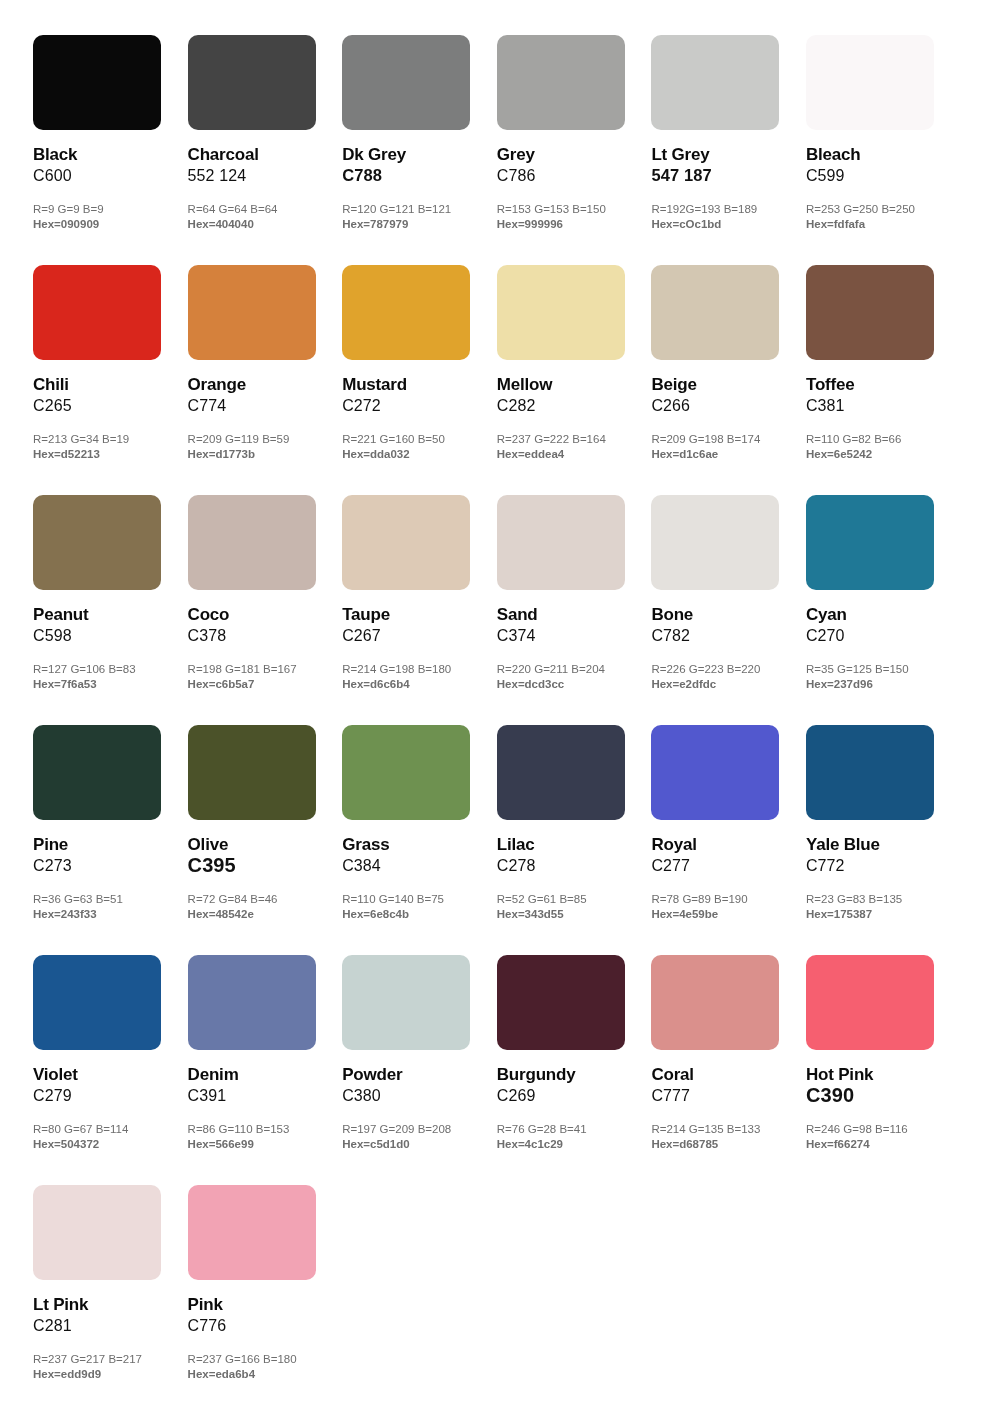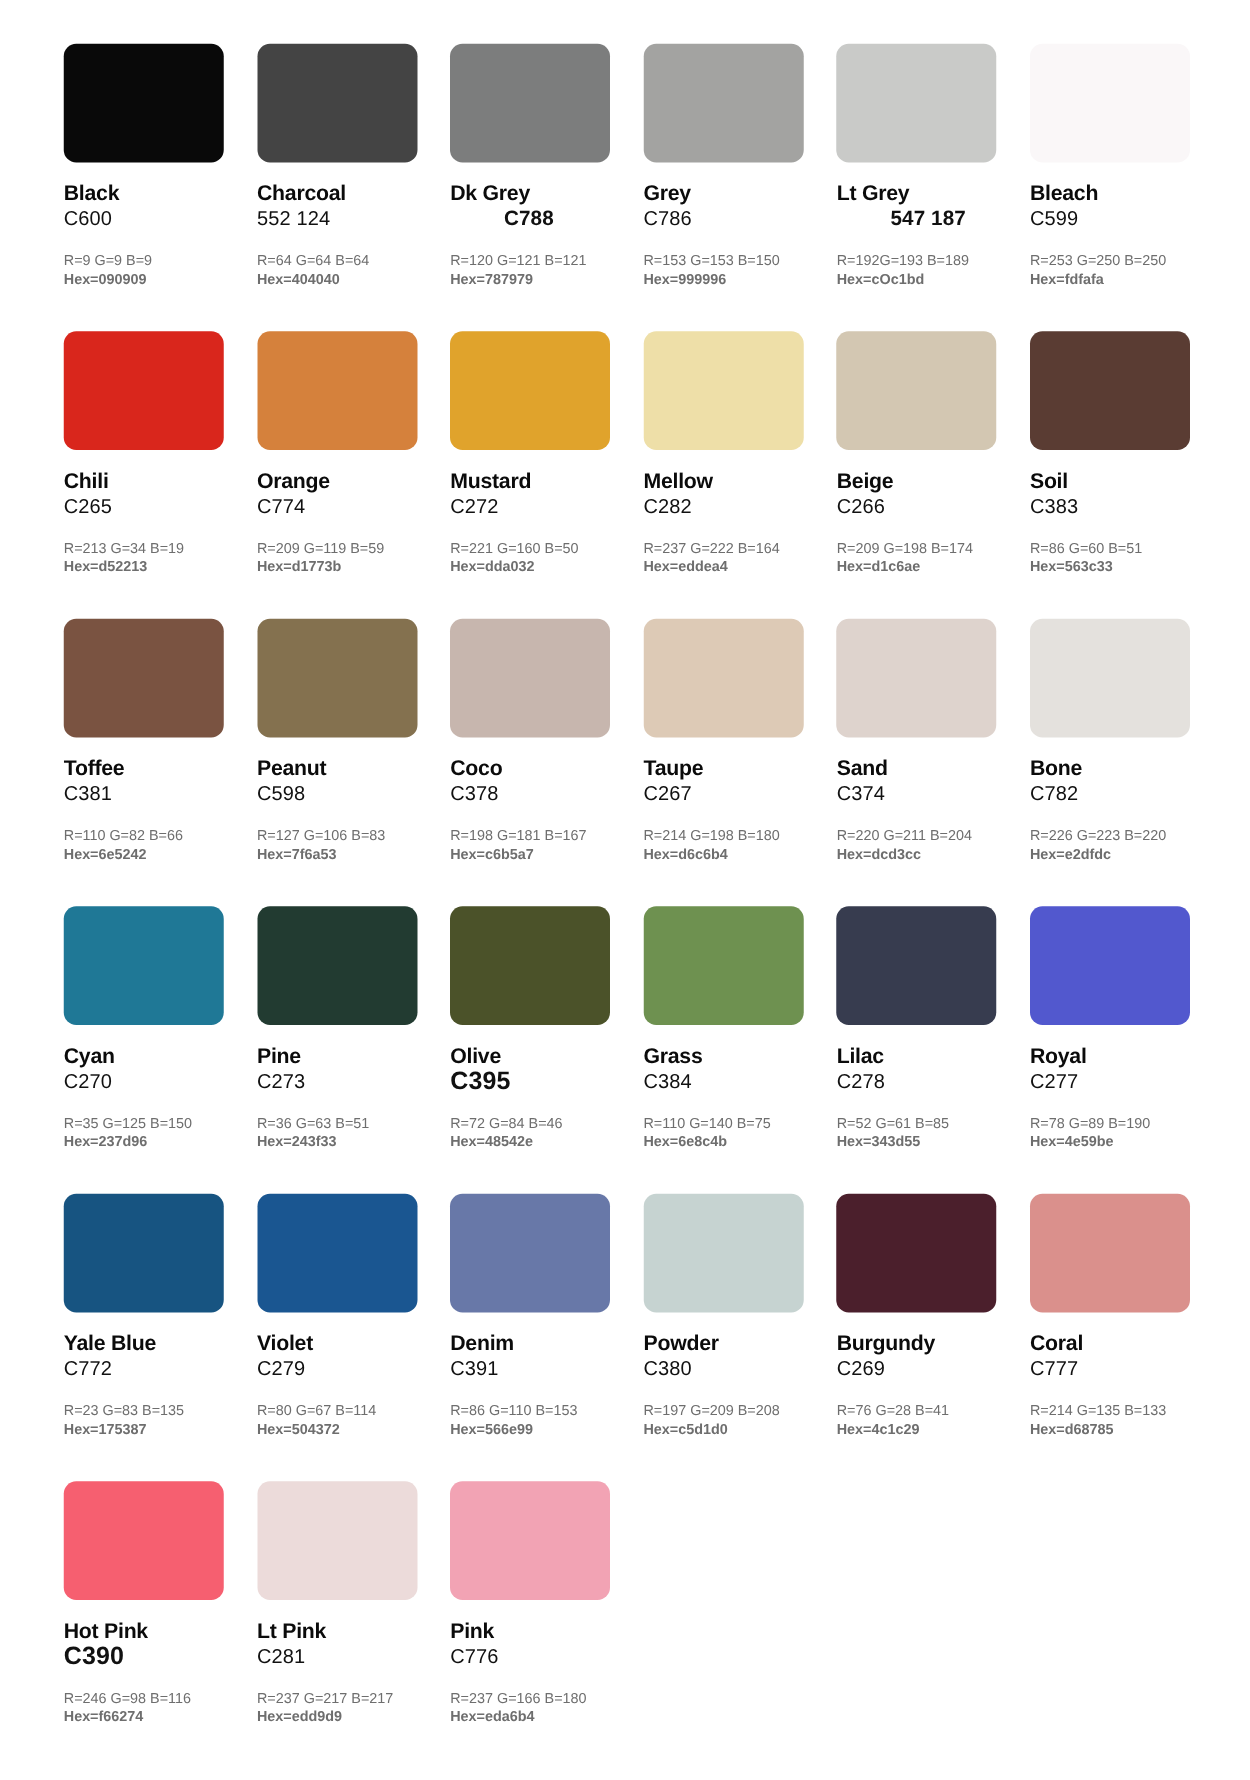--- a/index.html
+++ b/index.html
@@ -15,21 +15,21 @@
   }
   #palette-sheet {
     position: relative;
     width: 1000px;
     height: 1424px;
     background: #ffffff;
     overflow: hidden;
   }
   .swatch-grid {
     position: absolute;
-    left: 51px;
+    left: 33px;
     top: 35px;
     width: 903px;
     display: grid;
     grid-template-columns: repeat(6, 128px);
     column-gap: 26.6px;
     grid-auto-rows: 230px;
   }
   .swatch-cell {
     position: relative;
     width: 128px;
@@ -58,21 +58,20 @@
     line-height: 19px;
     white-space: nowrap;
   }
   .swatch-code.code-lg {
     font-size: 20px;
     font-weight: bold;
   }
   .swatch-code.code-bold {
     font-weight: bold;
     font-size: 16.5px;
-    margin-left: 43px;
   }
   .swatch-rgb {
     margin-top: 17px;
     font-size: 11.5px;
     color: #6e6e6e;
     line-height: 15px;
     white-space: nowrap;
   }
   .swatch-hex {
     font-size: 11.5px;
@@ -158,27 +157,20 @@
         <div class="swatch-hex">Hex=eddea4</div>
       </div>
       <div class="swatch-cell">
         <div class="swatch-chip" style="background-color: rgb(211, 199, 178);"></div>
         <div class="swatch-name">Beige</div>
         <div class="swatch-code">C266</div>
         <div class="swatch-rgb">R=209 G=198 B=174</div>
         <div class="swatch-hex">Hex=d1c6ae</div>
       </div>
       <div class="swatch-cell">
-        <div class="swatch-chip" style="background-color: rgb(90, 60, 51);"></div>
-        <div class="swatch-name">Soil</div>
-        <div class="swatch-code">C383</div>
-        <div class="swatch-rgb">R=86 G=60 B=51</div>
-        <div class="swatch-hex">Hex=563c33</div>
-      </div>
-      <div class="swatch-cell">
         <div class="swatch-chip" style="background-color: rgb(122, 83, 65);"></div>
         <div class="swatch-name">Toffee</div>
         <div class="swatch-code">C381</div>
         <div class="swatch-rgb">R=110 G=82 B=66</div>
         <div class="swatch-hex">Hex=6e5242</div>
       </div>
       <div class="swatch-cell">
         <div class="swatch-chip" style="background-color: rgb(132, 113, 79);"></div>
         <div class="swatch-name">Peanut</div>
         <div class="swatch-code">C598</div>

